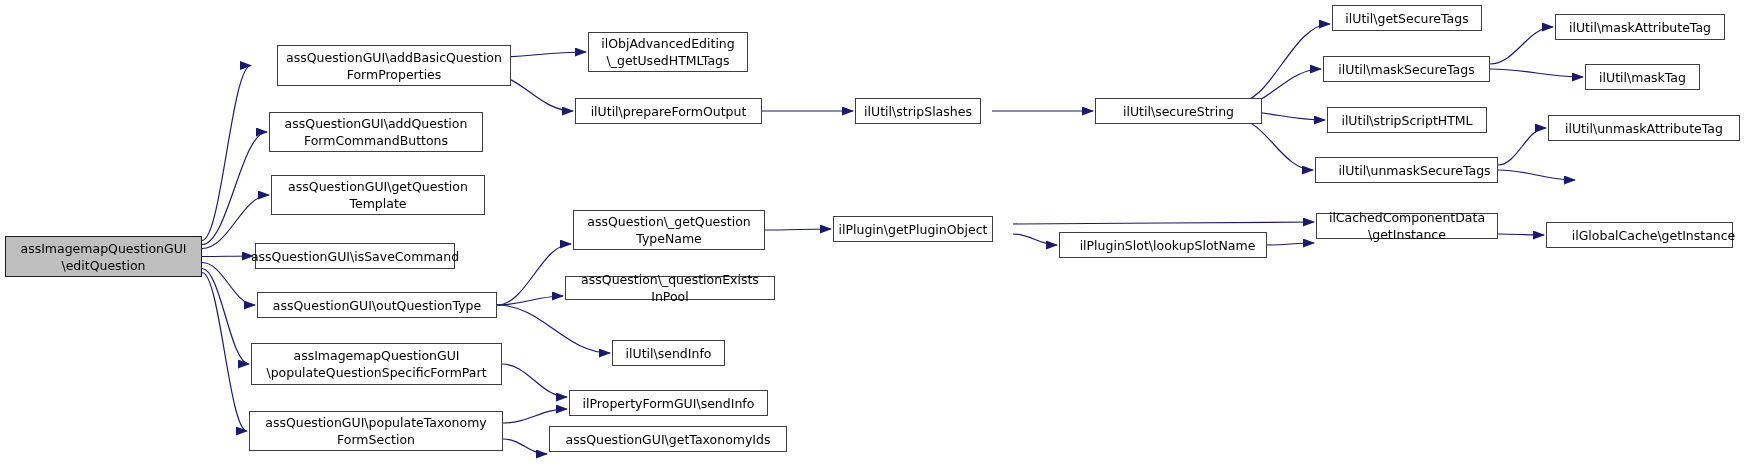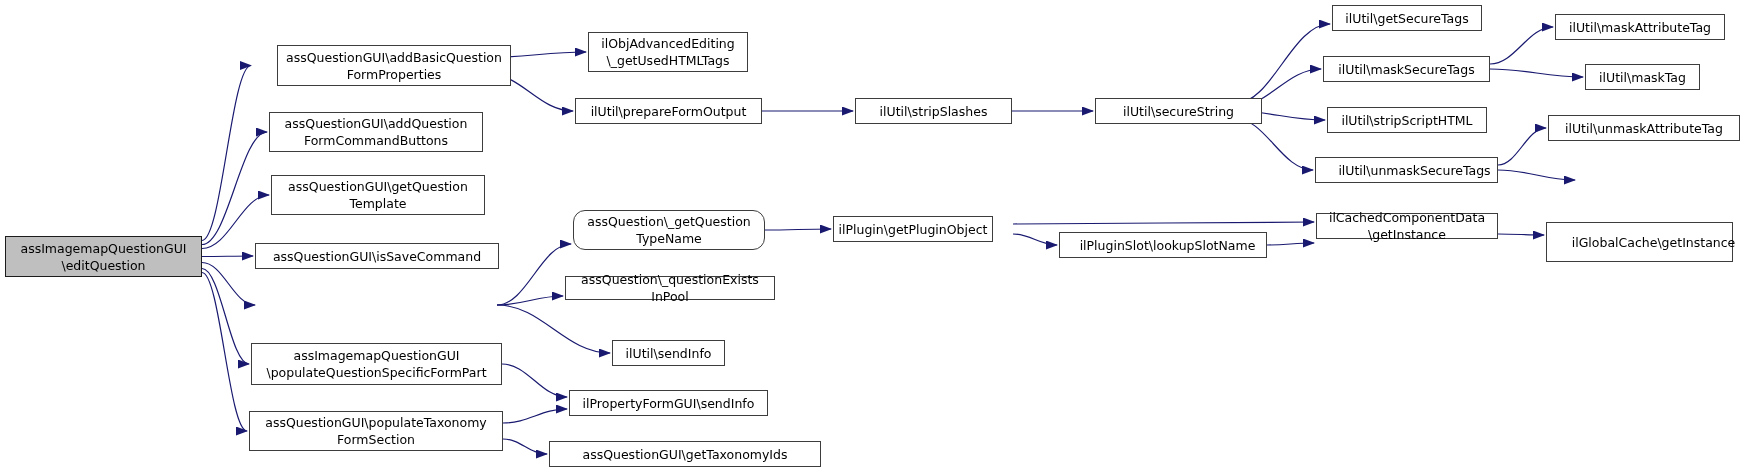--- a/index.html
+++ b/index.html
@@ -84,42 +84,43 @@
       <path d="M503,439 C520.6,439 529.4,454 547,454" fill="none" stroke="#191970" stroke-width="1.2" marker-end="url(#arrowhead)"></path>
     </svg>
     <div class="node root" style="left: 5px; top: 236px; width: 197px; height: 41px;">assImagemapQuestionGUI
 \editQuestion</div>
     <div class="node" style="left: 253px; top: 45px; width: 234px; height: 41px; margin-left: 24px;">assQuestionGUI\addBasicQuestion
 FormProperties</div>
     <div class="node" style="left: 269px; top: 112px; width: 214px; height: 40px;">assQuestionGUI\addQuestion
 FormCommandButtons</div>
     <div class="node" style="left: 271px; top: 175px; width: 214px; height: 40px;">assQuestionGUI\getQuestion
 Template</div>
-    <div class="node" style="left: 255px; top: 243px; width: 244px; height: 26px;">assQuestionGUI\isSaveCommand</div>
+    <div class="node" style="left: 255px; top: 243px; width: 200px; height: 26px;">assQuestionGUI\isSaveCommand</div>
+    <div class="node" style="left: 257px; top: 292px; width: 240px; height: 26px;">assQuestionGUI\outQuestionType</div>
     <div class="node" style="left: 251px; top: 343px; width: 251px; height: 42px;">assImagemapQuestionGUI
 \populateQuestionSpecificFormPart</div>
     <div class="node" style="left: 249px; top: 411px; width: 254px; height: 40px;">assQuestionGUI\populateTaxonomy
 FormSection</div>
     <div class="node" style="left: 588px; top: 32px; width: 160px; height: 40px;">ilObjAdvancedEditing
 \_getUsedHTMLTags</div>
     <div class="node" style="left: 575px; top: 98px; width: 187px; height: 26px;">ilUtil\prepareFormOutput</div>
-    <div class="node" style="left: 573px; top: 210px; width: 192px; height: 40px; border-radius: 12px;">assQuestion\_getQuestion
+    <div class="node" style="left: 573px; top: 210px; width: 192px; height: 40px;">assQuestion\_getQuestion
 TypeName</div>
     <div class="node" style="left: 565px; top: 276px; width: 210px; height: 24px;">assQuestion\_questionExists
 InPool</div>
     <div class="node" style="left: 612px; top: 340px; width: 113px; height: 26px;">ilUtil\sendInfo</div>
     <div class="node" style="left: 569px; top: 390px; width: 199px; height: 26px;">ilPropertyFormGUI\sendInfo</div>
-    <div class="node" style="left: 549px; top: 441px; width: 272px; height: 26px;">assQuestionGUI\getTaxonomyIds</div>
-    <div class="node" style="left: 855px; top: 98px; width: 157px; height: 26px;">ilUtil\stripSlashes</div>
+    <div class="node" style="left: 549px; top: 426px; width: 238px; height: 26px;">assQuestionGUI\getTaxonomyIds</div>
+    <div class="node" style="left: 855px; top: 98px; width: 126px; height: 26px;">ilUtil\stripSlashes</div>
     <div class="node" style="left: 833px; top: 216px; width: 160px; height: 26px;">ilPlugin\getPluginObject</div>
     <div class="node" style="left: 1095px; top: 98px; width: 167px; height: 26px;">ilUtil\secureString</div>
     <div class="node" style="left: 1059px; top: 232px; width: 208px; height: 26px; padding-left: 9px;">ilPluginSlot\lookupSlotName</div>
     <div class="node" style="left: 1332px; top: 5px; width: 150px; height: 26px;">ilUtil\getSecureTags</div>
     <div class="node" style="left: 1323px; top: 56px; width: 167px; height: 26px;">ilUtil\maskSecureTags</div>
     <div class="node" style="left: 1327px; top: 107px; width: 160px; height: 26px;">ilUtil\stripScriptHTML</div>
     <div class="node" style="left: 1315px; top: 157px; width: 183px; height: 26px; padding-left: 16px;">ilUtil\unmaskSecureTags</div>
     <div class="node" style="left: 1316px; top: 213px; width: 182px; height: 26px;">ilCachedComponentData
 \getInstance</div>
     <div class="node" style="left: 1555px; top: 14px; width: 170px; height: 26px;">ilUtil\maskAttributeTag</div>
     <div class="node" style="left: 1585px; top: 64px; width: 115px; height: 26px;">ilUtil\maskTag</div>
     <div class="node" style="left: 1548px; top: 115px; width: 192px; height: 26px;">ilUtil\unmaskAttributeTag</div>
-    <div class="node" style="left: 1546px; top: 222px; width: 187px; height: 40px; padding-left: 28px;">ilGlobalCache\getInstance</div>
+    <div class="node" style="left: 1546px; top: 222px; width: 187px; height: 26px; padding-left: 28px;">ilGlobalCache\getInstance</div>
   </div>
 
 </body></html>

